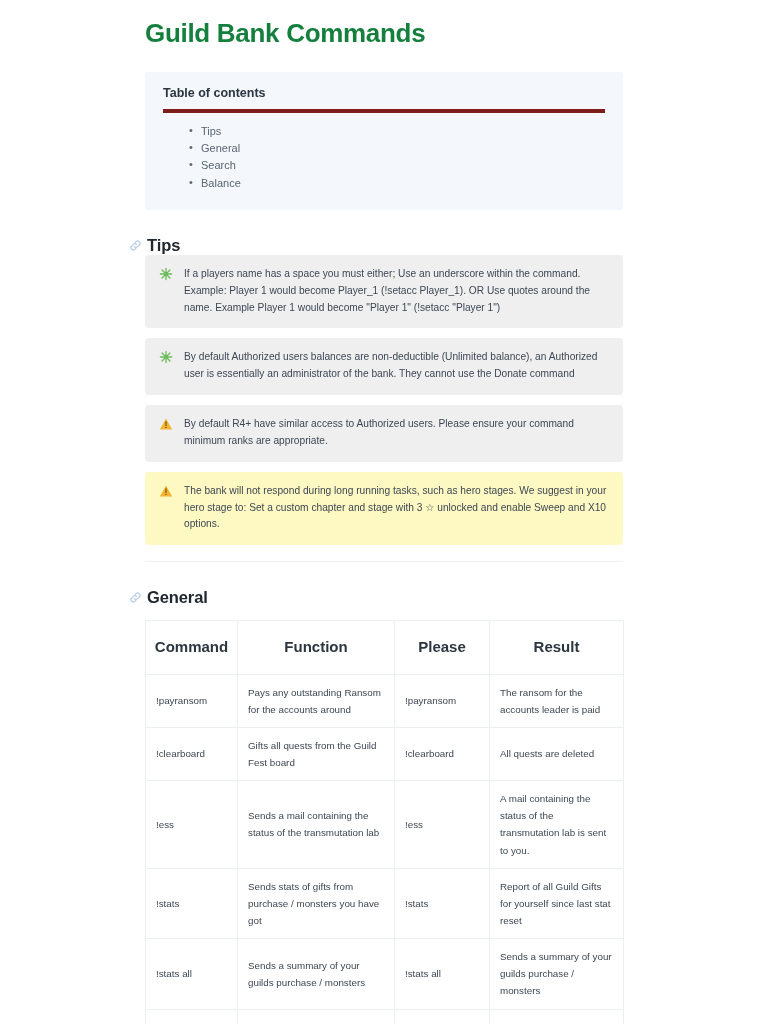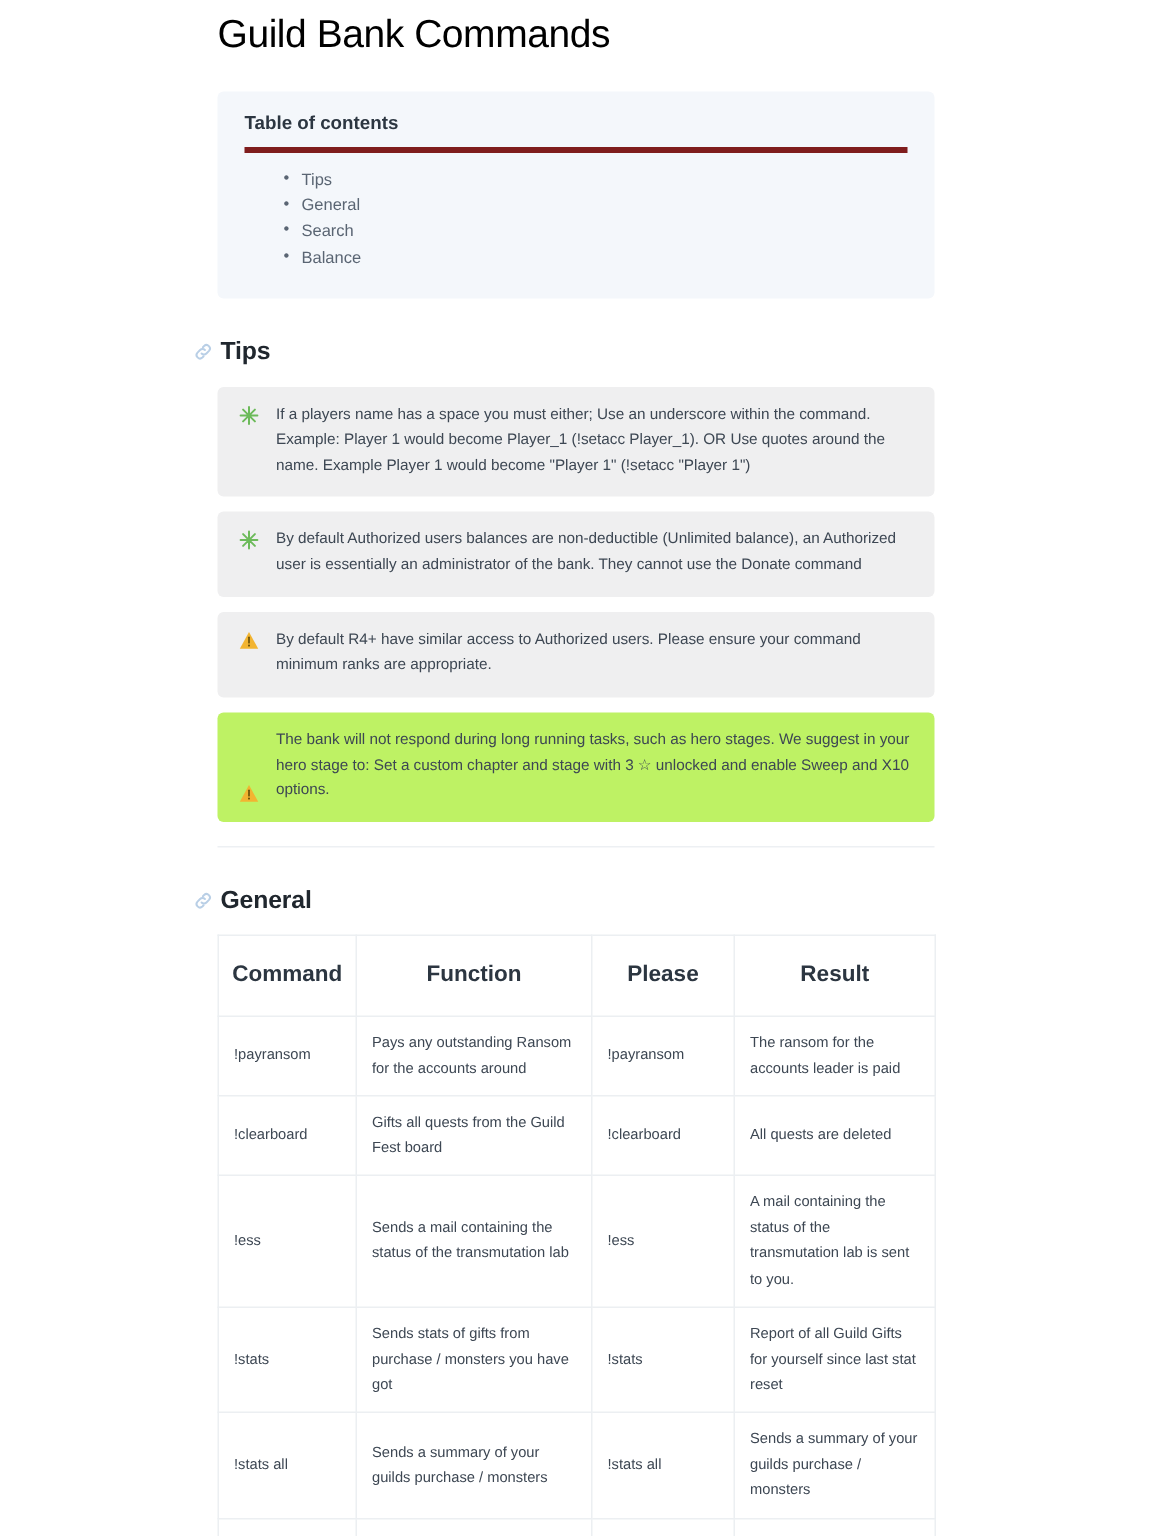--- a/index.html
+++ b/index.html
@@ -26,24 +26,24 @@
   }
 
   .content {
     padding: 0 145px 0 145px;
     width: 768px;
   }
 
   
   .page-title {
     font-size: 26px;
-    font-weight: normal;
+    font-weight: bold;
     letter-spacing: -0.3px;
-    color: #000000;
-    padding-top: 6px;
+    color: #15803d;
+    padding-top: 17px;
     line-height: 1.25;
   }
 
   
   .toc {
     margin-top: 22px;
     background: #f4f7fb;
     border-radius: 4px;
     padding: 14px 18px 18px 18px;
     width: 478px;
@@ -93,31 +93,31 @@
   }
   .anchor-icon svg { display: block; width: 13px; height: 13px; }
   .section-title {
     font-size: 16.5px;
     font-weight: bold;
     color: #20272e;
     letter-spacing: -0.1px;
   }
 
   
-  .callouts { margin-top: 14px; width: 478px; }
+  .callouts { width: 478px; }
   .callout {
     display: flex;
     align-items: flex-start;
     gap: 11px;
     background: #efeff0;
     border-radius: 4px;
     padding: 11px 14px 12px 14px;
     margin-bottom: 10px;
   }
-  .callout.danger { background: #bef264; align-items: flex-end; }
+  .callout.danger { background: #fef9c3; }
   .callout-icon {
     flex: 0 0 14px;
     width: 14px;
     height: 14px;
     margin-top: 1px;
   }
   .callout-icon svg { display: block; width: 14px; height: 14px; }
   .callout-text {
     font-size: 10.2px;
     line-height: 1.65;

